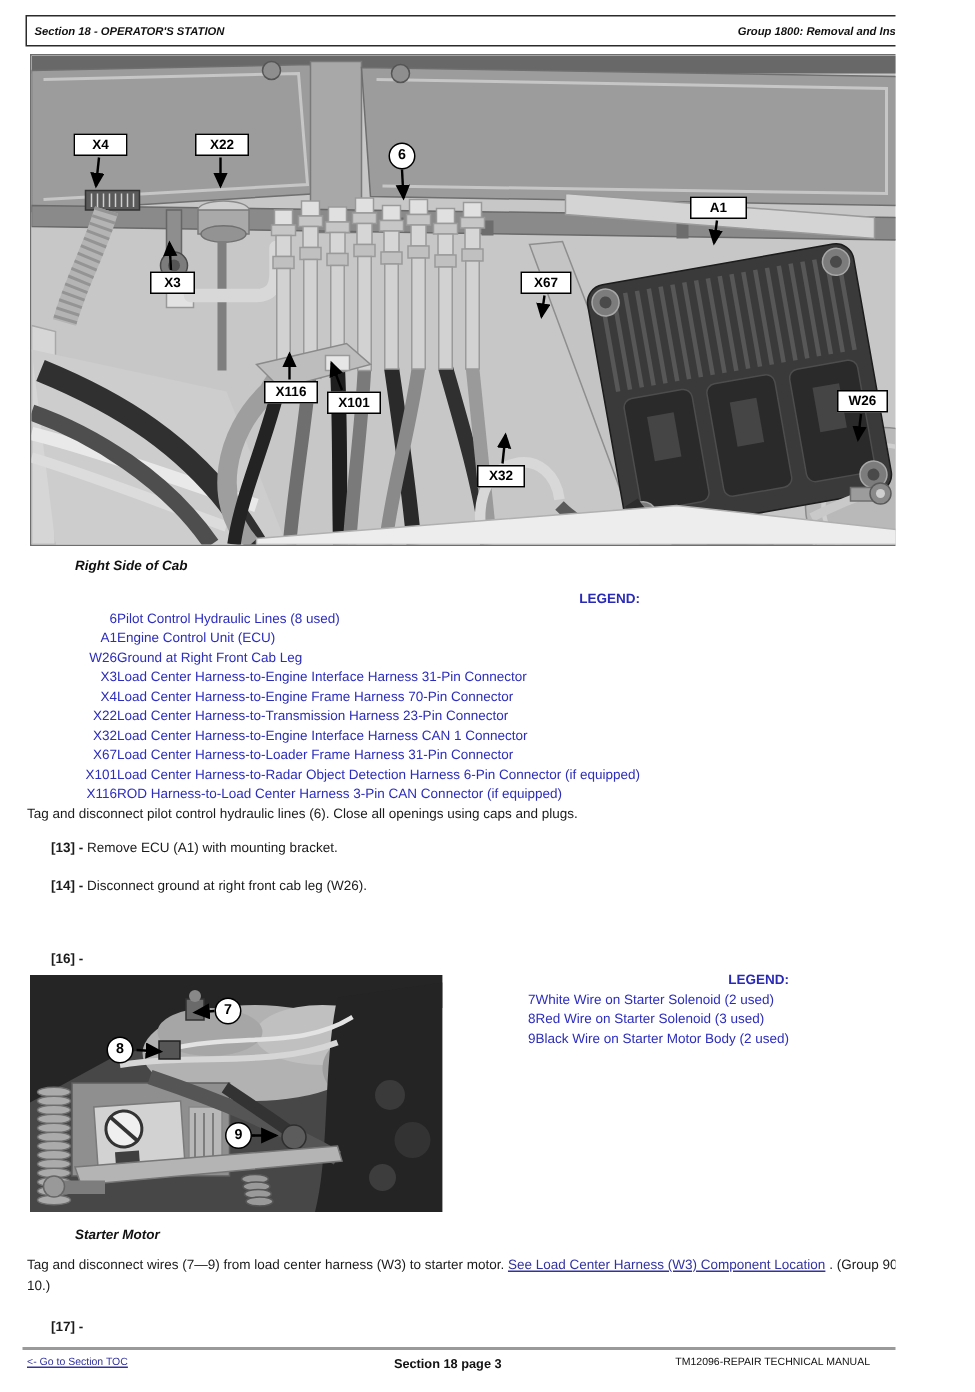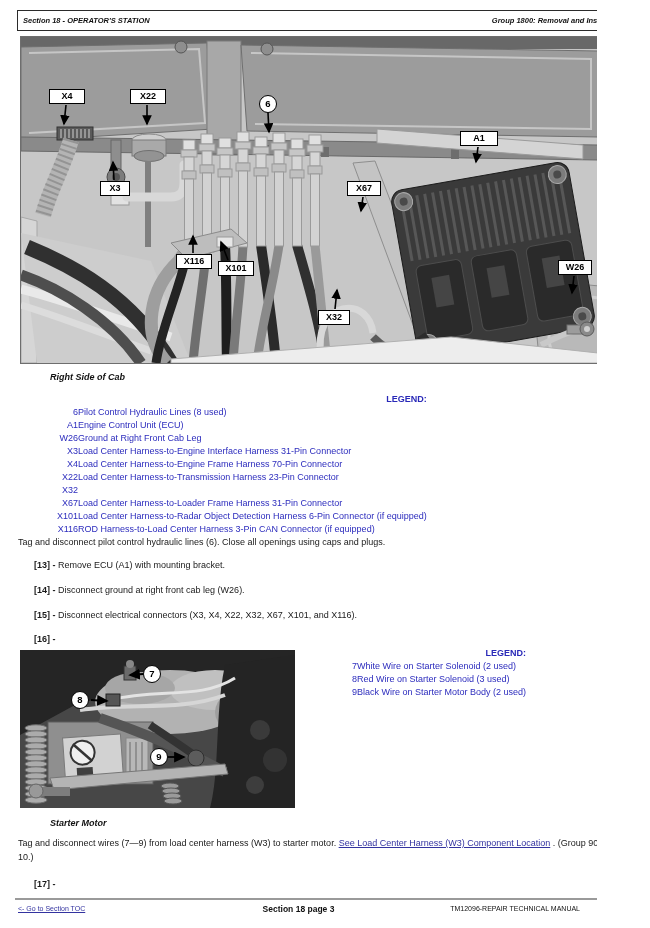--- a/index.html
+++ b/index.html
@@ -297,40 +297,40 @@
     <div class="legend-row">
         <span class="lkey">X4</span>
         <span class="ldesc">Load Center Harness-to-Engine Frame Harness 70-Pin Connector</span>
       </div>
     <div class="legend-row">
         <span class="lkey">X22</span>
         <span class="ldesc">Load Center Harness-to-Transmission Harness 23-Pin Connector</span>
       </div>
     <div class="legend-row">
         <span class="lkey">X32</span>
+        <span class="ldesc">Load Center Harness-to-Engine Interface Harness CAN 1 Connector</span>
       </div>
     <div class="legend-row">
         <span class="lkey">X67</span>
         <span class="ldesc">Load Center Harness-to-Loader Frame Harness 31-Pin Connector</span>
       </div>
     <div class="legend-row">
         <span class="lkey">X101</span>
         <span class="ldesc">Load Center Harness-to-Radar Object Detection Harness 6-Pin Connector (if equipped)</span>
       </div>
     <div class="legend-row">
         <span class="lkey">X116</span>
         <span class="ldesc">ROD Harness-to-Load Center Harness 3-Pin CAN Connector (if equipped)</span>
       </div>
   </div>
 
   <div class="para" style="top:536px">Tag and disconnect pilot control hydraulic lines (6). Close all openings using caps and plugs.</div>
 
   <div class="step" style="top:560px"><b>[13] -</b> <span>Remove ECU (A1) with mounting bracket.</span></div>
   <div class="step" style="top:585px"><b>[14] -</b> <span>Disconnect ground at right front cab leg (W26).</span></div>
-  <div class="step" style="top:610px"><b>[15] -</b> <span>Disconnect electrical connectors (X3, X4, X22, X32, X67, X101, and X116).</span></div>
   <div class="step" style="top:634px"><b>[16] -</b> <span></span></div>
 
   <div class="fig-starter">
     <svg width="275" height="158" viewBox="0 0 275 158">
       <defs>
         <marker id="ah2" markerWidth="7" markerHeight="7" refX="5.5" refY="3" orient="auto">
           <path d="M0,0 L6.5,3 L0,6 z" fill="#000"></path>
         </marker>
       </defs>
       <rect width="275" height="158" fill="#474747"></rect>

